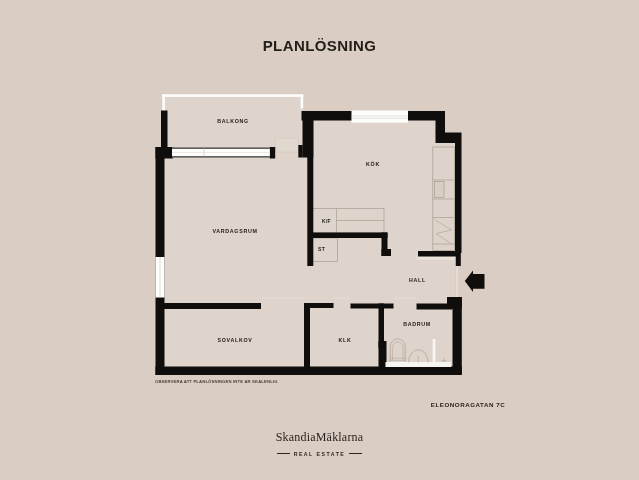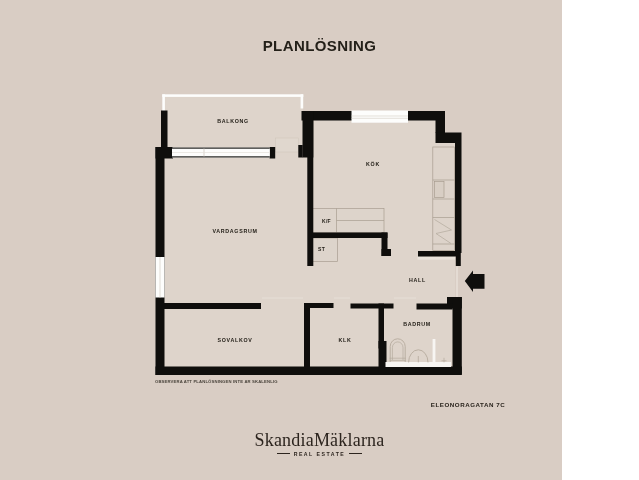--- a/index.html
+++ b/index.html
@@ -1,25 +1,25 @@
 <!DOCTYPE html>
 <html><head>
 <meta charset="utf-8">
 <style>
   html,body{margin:0;padding:0;}
-  #page{position:relative;width:562px;height:480px;background:#d9cdc4;overflow:hidden;
+  #page{position:relative;width:639px;height:480px;background:#d9cdc4;overflow:hidden;
         font-family:"Liberation Sans", sans-serif;}
   .abs{position:absolute;}
   .ttl{width:639px;text-align:center;top:37px;left:0;font-weight:bold;font-size:15px;
        letter-spacing:0.4px;color:#242019;}
   .addr{width:300px;text-align:center;top:400.5px;left:318px;font-weight:bold;font-size:6.2px;
         letter-spacing:0.55px;color:#2a241d;}
   .disc{top:378.5px;left:155px;font-weight:bold;font-size:4.2px;letter-spacing:0.15px;color:#4a443c;}
   .logo{width:639px;text-align:center;top:430px;left:0;font-family:"Liberation Serif", serif;
-        font-size:18px;color:#2c241e;letter-spacing:0.2px;}
+        font-size:12px;color:#2c241e;letter-spacing:0.2px;}
   .re{top:450.5px;left:0;width:639px;display:flex;align-items:center;justify-content:center;
       color:#2c241e;}
   .re .dash{width:13px;height:1.2px;background:#2c241e;}
   .re .txt{font-weight:bold;font-size:5.2px;letter-spacing:1.5px;margin:0 4px;color:#2c241e;}
 </style>
 </head>
 <body>
 <div id="page">
 
   <div class="abs ttl">PLANLÖSNING</div>

